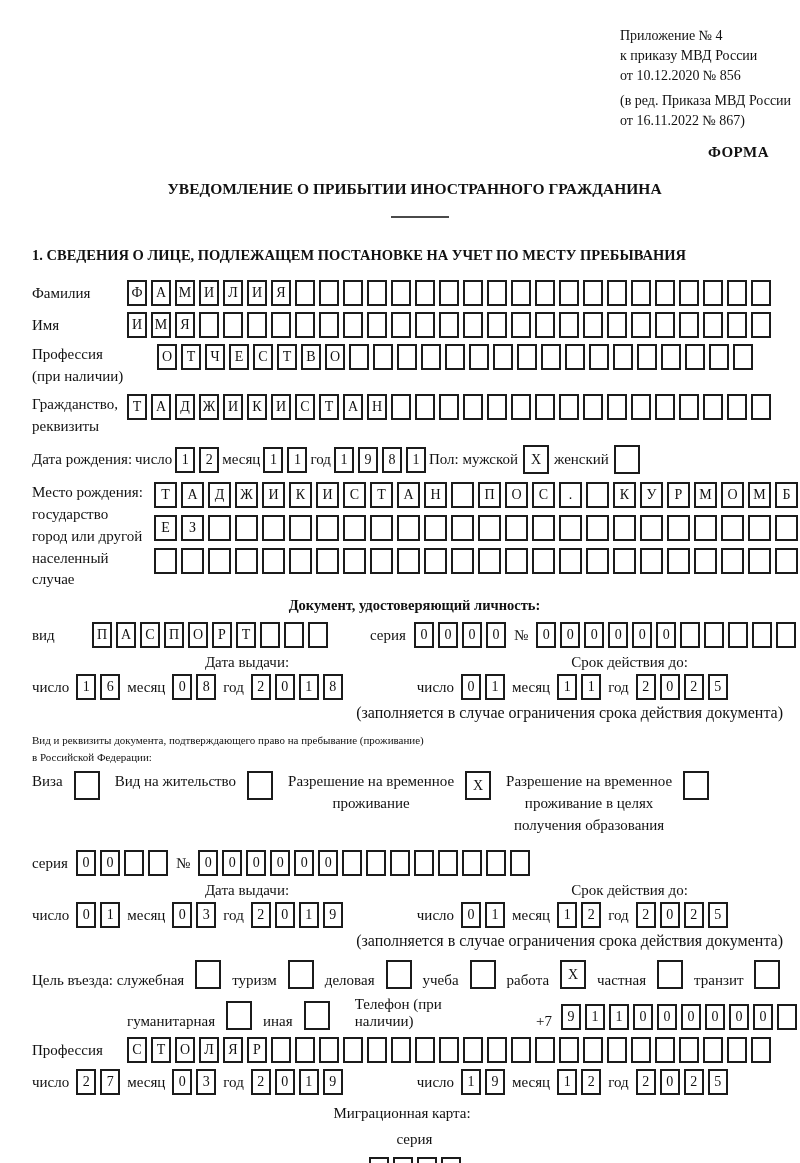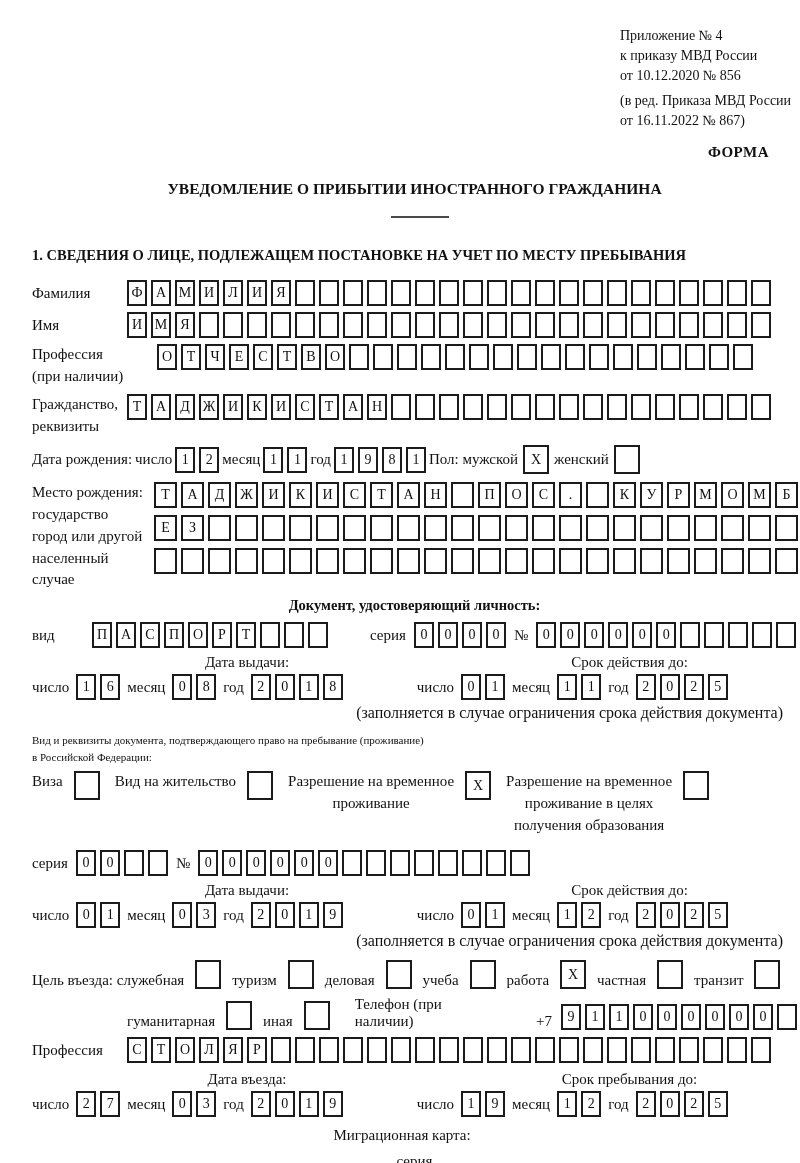--- a/index.html
+++ b/index.html
@@ -622,24 +622,20 @@
         <span class="cell"></span>
         <span class="cell"></span>
         <span class="cell"></span>
         <span class="cell"></span>
         <span class="cell"></span>
         <span class="cell"></span>
         <span class="cell"></span>
       </span>
   </div>
 
-  <div class="dhead" style="margin-top:8px;">
-    <span class="dh1">Дата въезда:</span>
-    <span class="dh2">Срок пребывания до:</span>
-  </div>
   <div class="drow" style="margin-bottom:10px;">
     <span class="dgroup">
       <span>число</span>
         <span class="cells">
           <span class="cell">2</span>
           <span class="cell">7</span>
         </span>
       <span>месяц</span>
         <span class="cells">
           <span class="cell">0</span>

